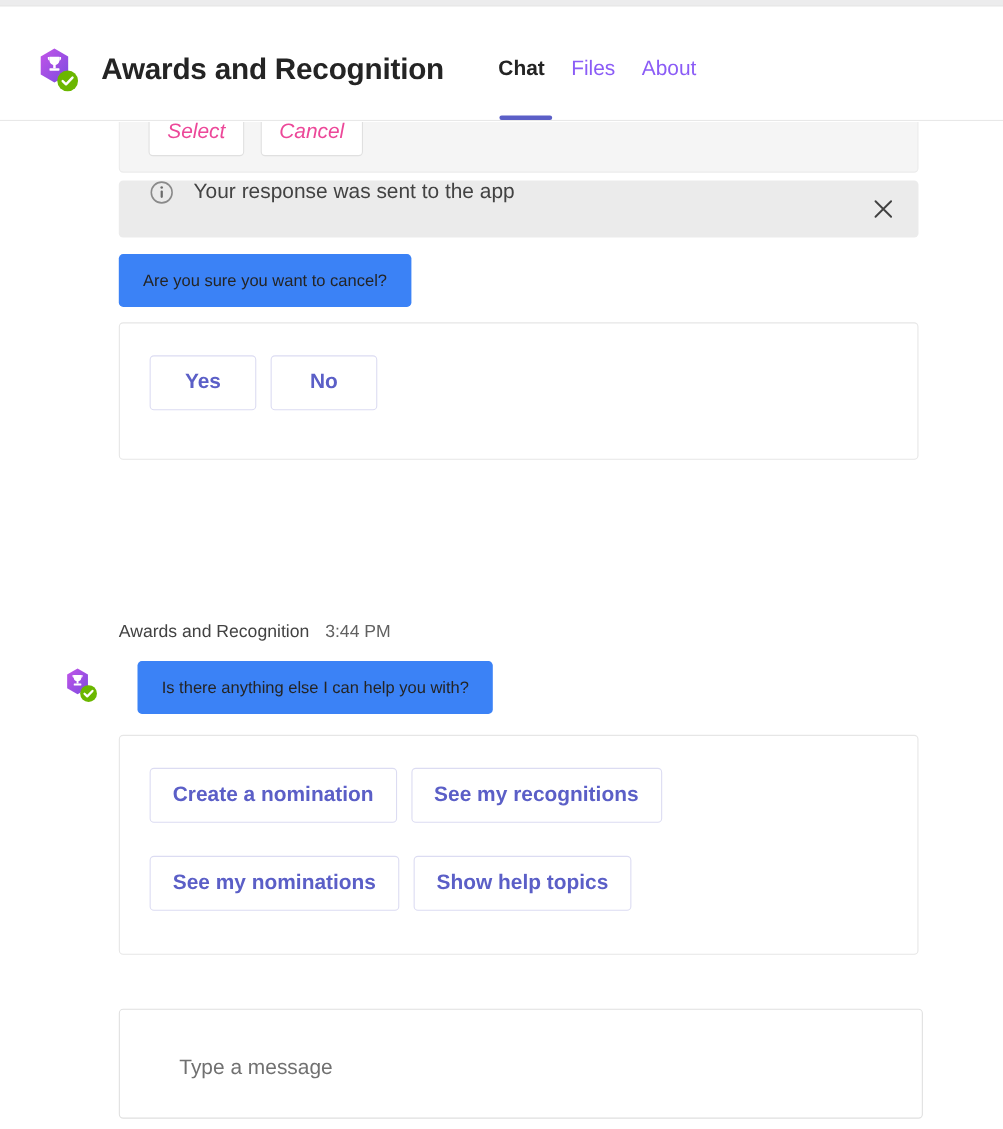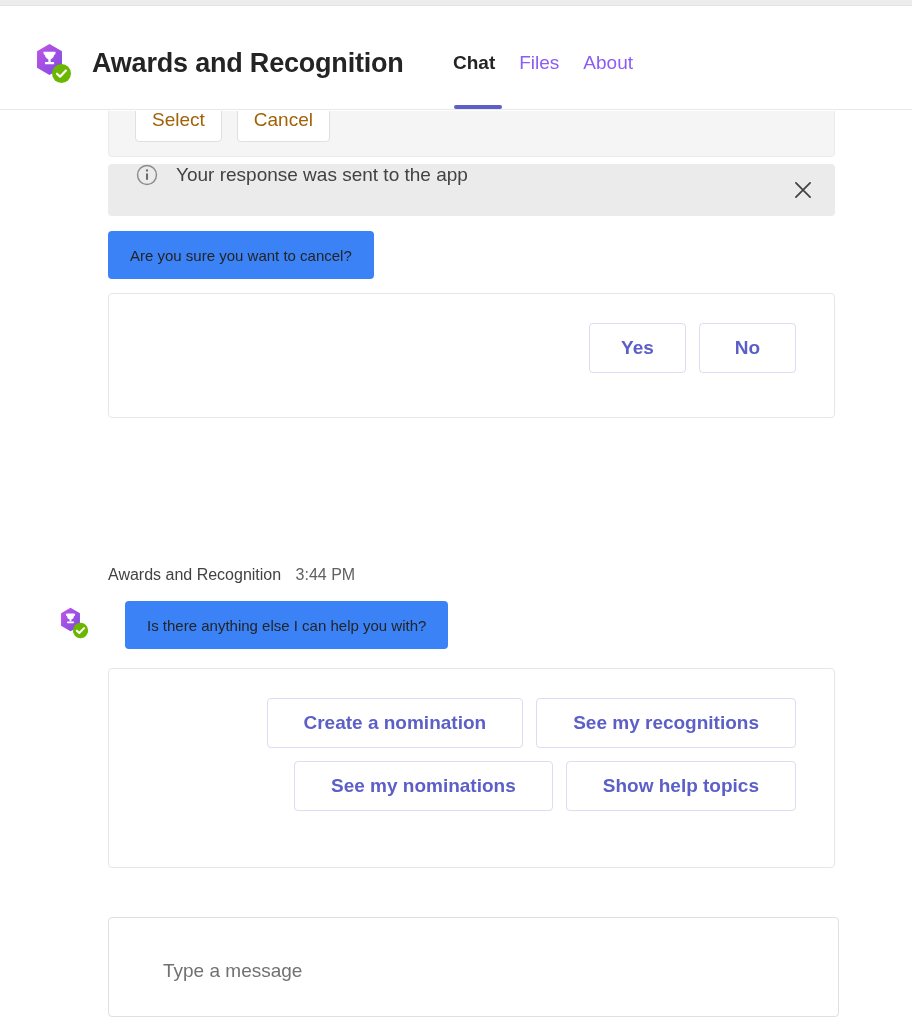--- a/index.html
+++ b/index.html
@@ -115,28 +115,29 @@
     left: 26px; top: 16px;
     display: flex;
     gap: 15px;
   }
   .plain-btn {
     min-width: 78px;
     height: 44px;
     background: #ffffff;
     border: 1px solid #e0e0e0;
     border-radius: 4px;
-    color: #a16207;
+    color: #ec4899;
     font-size: 19px;
     display: flex;
     align-items: center;
     justify-content: center;
     padding: 0 16px;
     box-sizing: border-box;
     cursor: pointer;
+    font-style: italic;
   }
 
   
   .notif-bar {
     position: absolute;
     left: 108px; top: 53px;
     width: 727px;
     height: 52px;
     background: #ebebeb;
     border-radius: 4px;
@@ -194,36 +195,35 @@
   }
   .card-actions {
     left: 108px; top: 557px;
     width: 727px; height: 200px;
   }
   .action-grid {
     position: absolute;
     left: 27px; top: 29px;
     display: flex;
     flex-wrap: wrap;
-    gap: 13px 13px;
+    gap: 30px 13px;
     width: 660px;
-    justify-content: flex-end;
   }
   .action-btn {
     height: 50px;
     background: #ffffff;
     border: 1px solid #dcdcf2;
     border-radius: 4px;
     color: #5b5fc7;
     font-size: 19px;
     font-weight: bold;
     display: flex;
     align-items: center;
     justify-content: center;
-    padding: 0 36px;
+    padding: 0 20px;
     box-sizing: border-box;
     cursor: pointer;
     white-space: nowrap;
   }
   .action-btn.narrow { min-width: 97px; padding: 0 10px; }
 
   
   .msg-meta {
     position: absolute;
     left: 108px; top: 455px;

